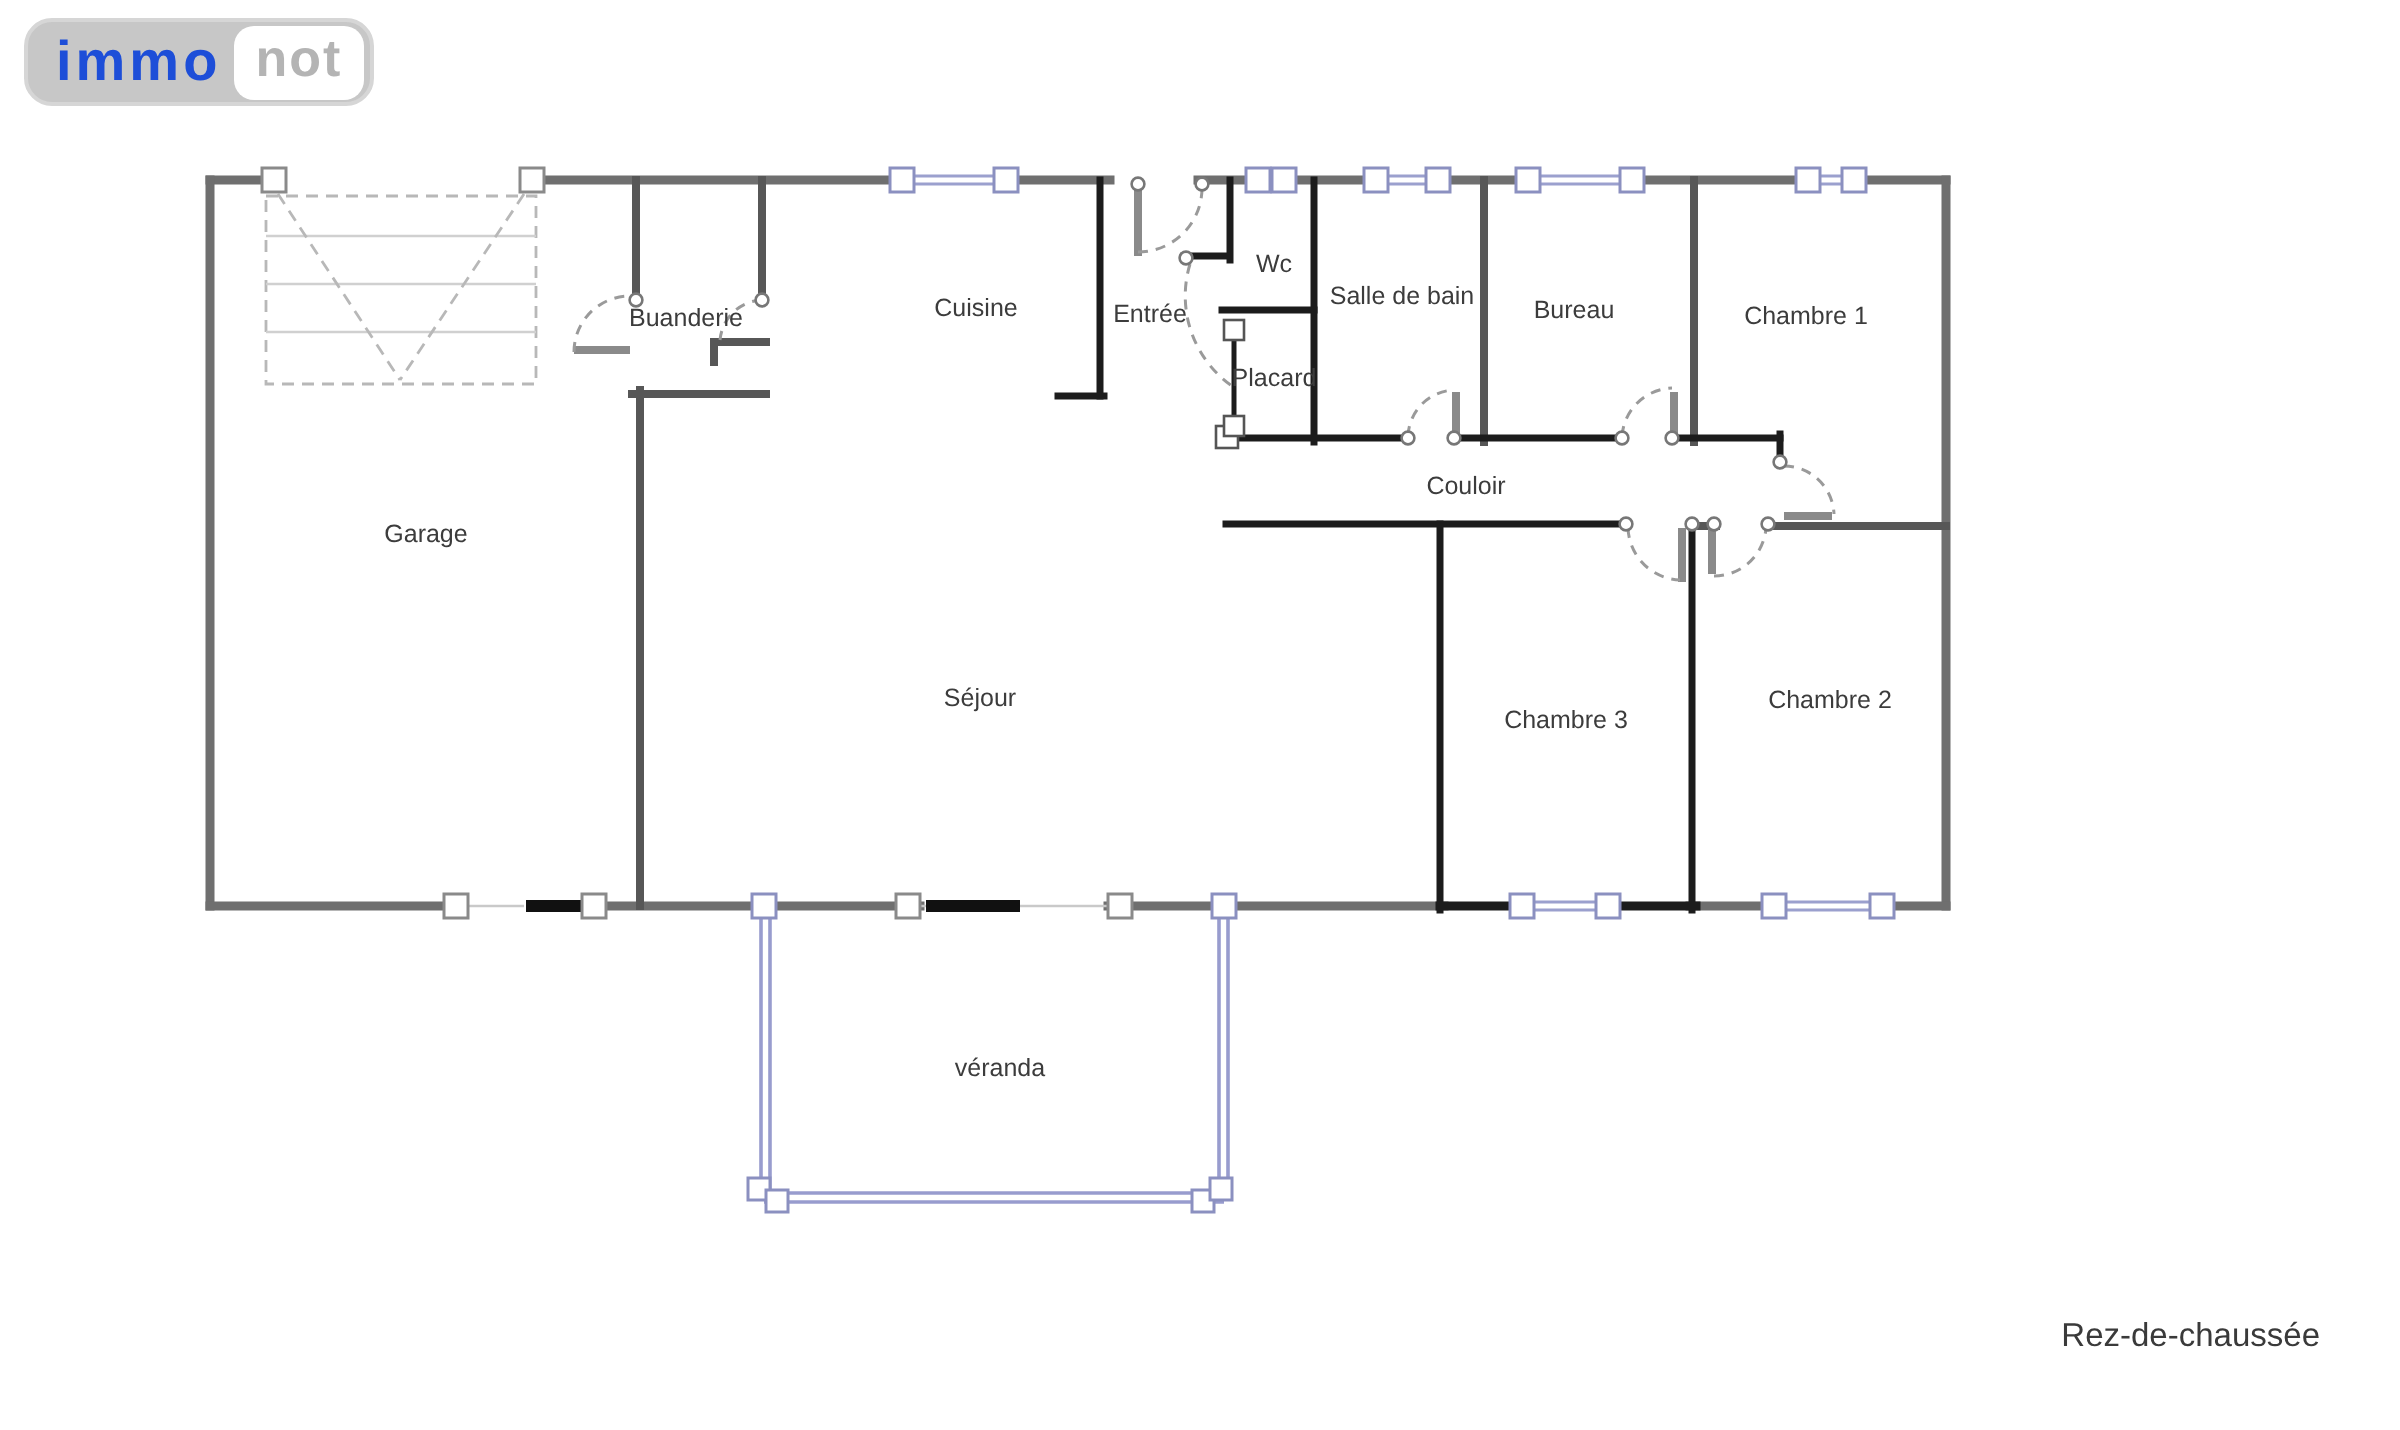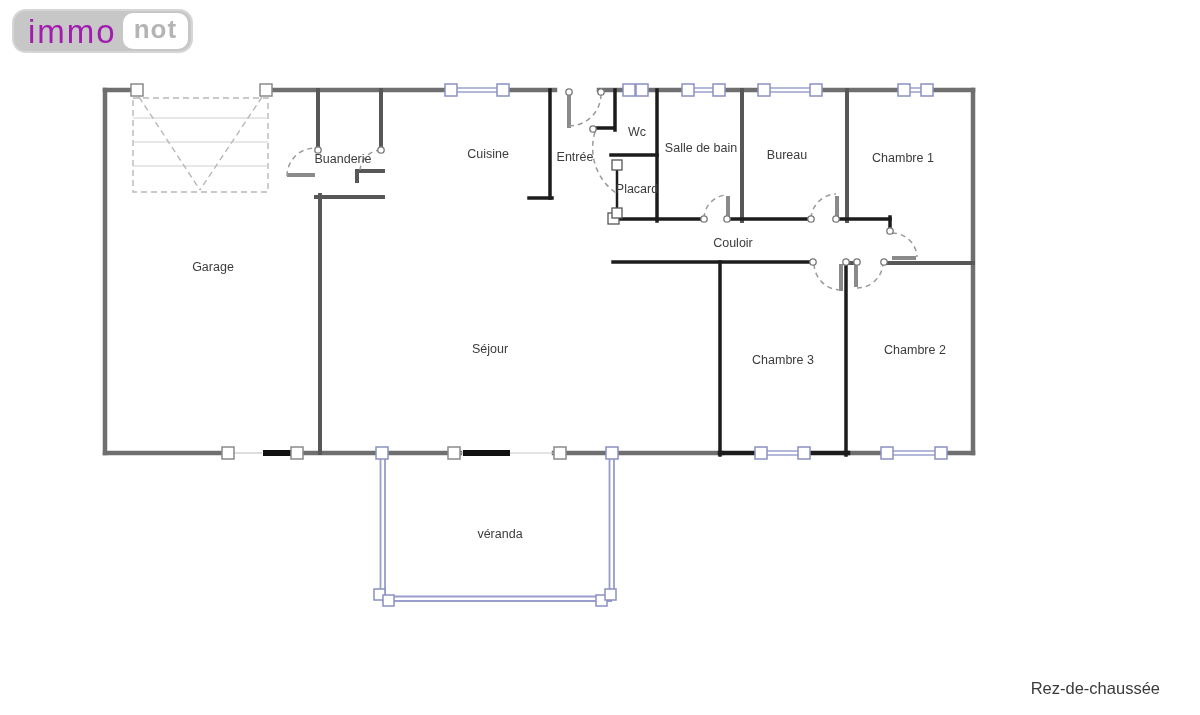--- a/index.html
+++ b/index.html
@@ -1,24 +1,24 @@
 <!DOCTYPE html>
 <html><head>
 <meta charset="utf-8">
 <style>
   html,body{margin:0;padding:0;background:#ffffff;}
   body{width:1200px;height:715px;position:relative;overflow:hidden;
        font-family:"Liberation Sans", sans-serif;}
   .logo{position:absolute;left:12px;top:9px;height:40px;display:flex;align-items:center;
         background:#c7c7c7;border:2px solid #d6d6d6;border-radius:14px;padding-left:14px;}
-  .logo-immo{color:#a21caf;font-size:33px;font-weight:normal;letter-spacing:2px;line-height:1;}
+  .logo-immo{color:#1d4ed8;font-size:28px;font-weight:bold;letter-spacing:2px;line-height:1;}
   .logo-not-box{background:#ffffff;border-radius:10px;margin:3px 3px 3px 6px;
                 padding:3px 11px 7px 11px;}
   .logo-not{color:#b4b4b4;font-size:26px;font-weight:bold;letter-spacing:1px;line-height:1;}
-  .floor-label{position:absolute;right:40px;top:679px;font-size:16.5px;color:#3a3a3a;}
+  .floor-label{position:absolute;right:40px;top:659px;font-size:16.5px;color:#3a3a3a;}
   svg text{font-family:"Liberation Sans", sans-serif;font-size:12.5px;fill:#3c3c3c;}
   .plan{position:absolute;left:0;top:0;}
 </style>
 </head>
 <body>
 
 <div class="logo">
   <span class="logo-immo">immo</span>
   <span class="logo-not-box">
     <span class="logo-not">not</span>

